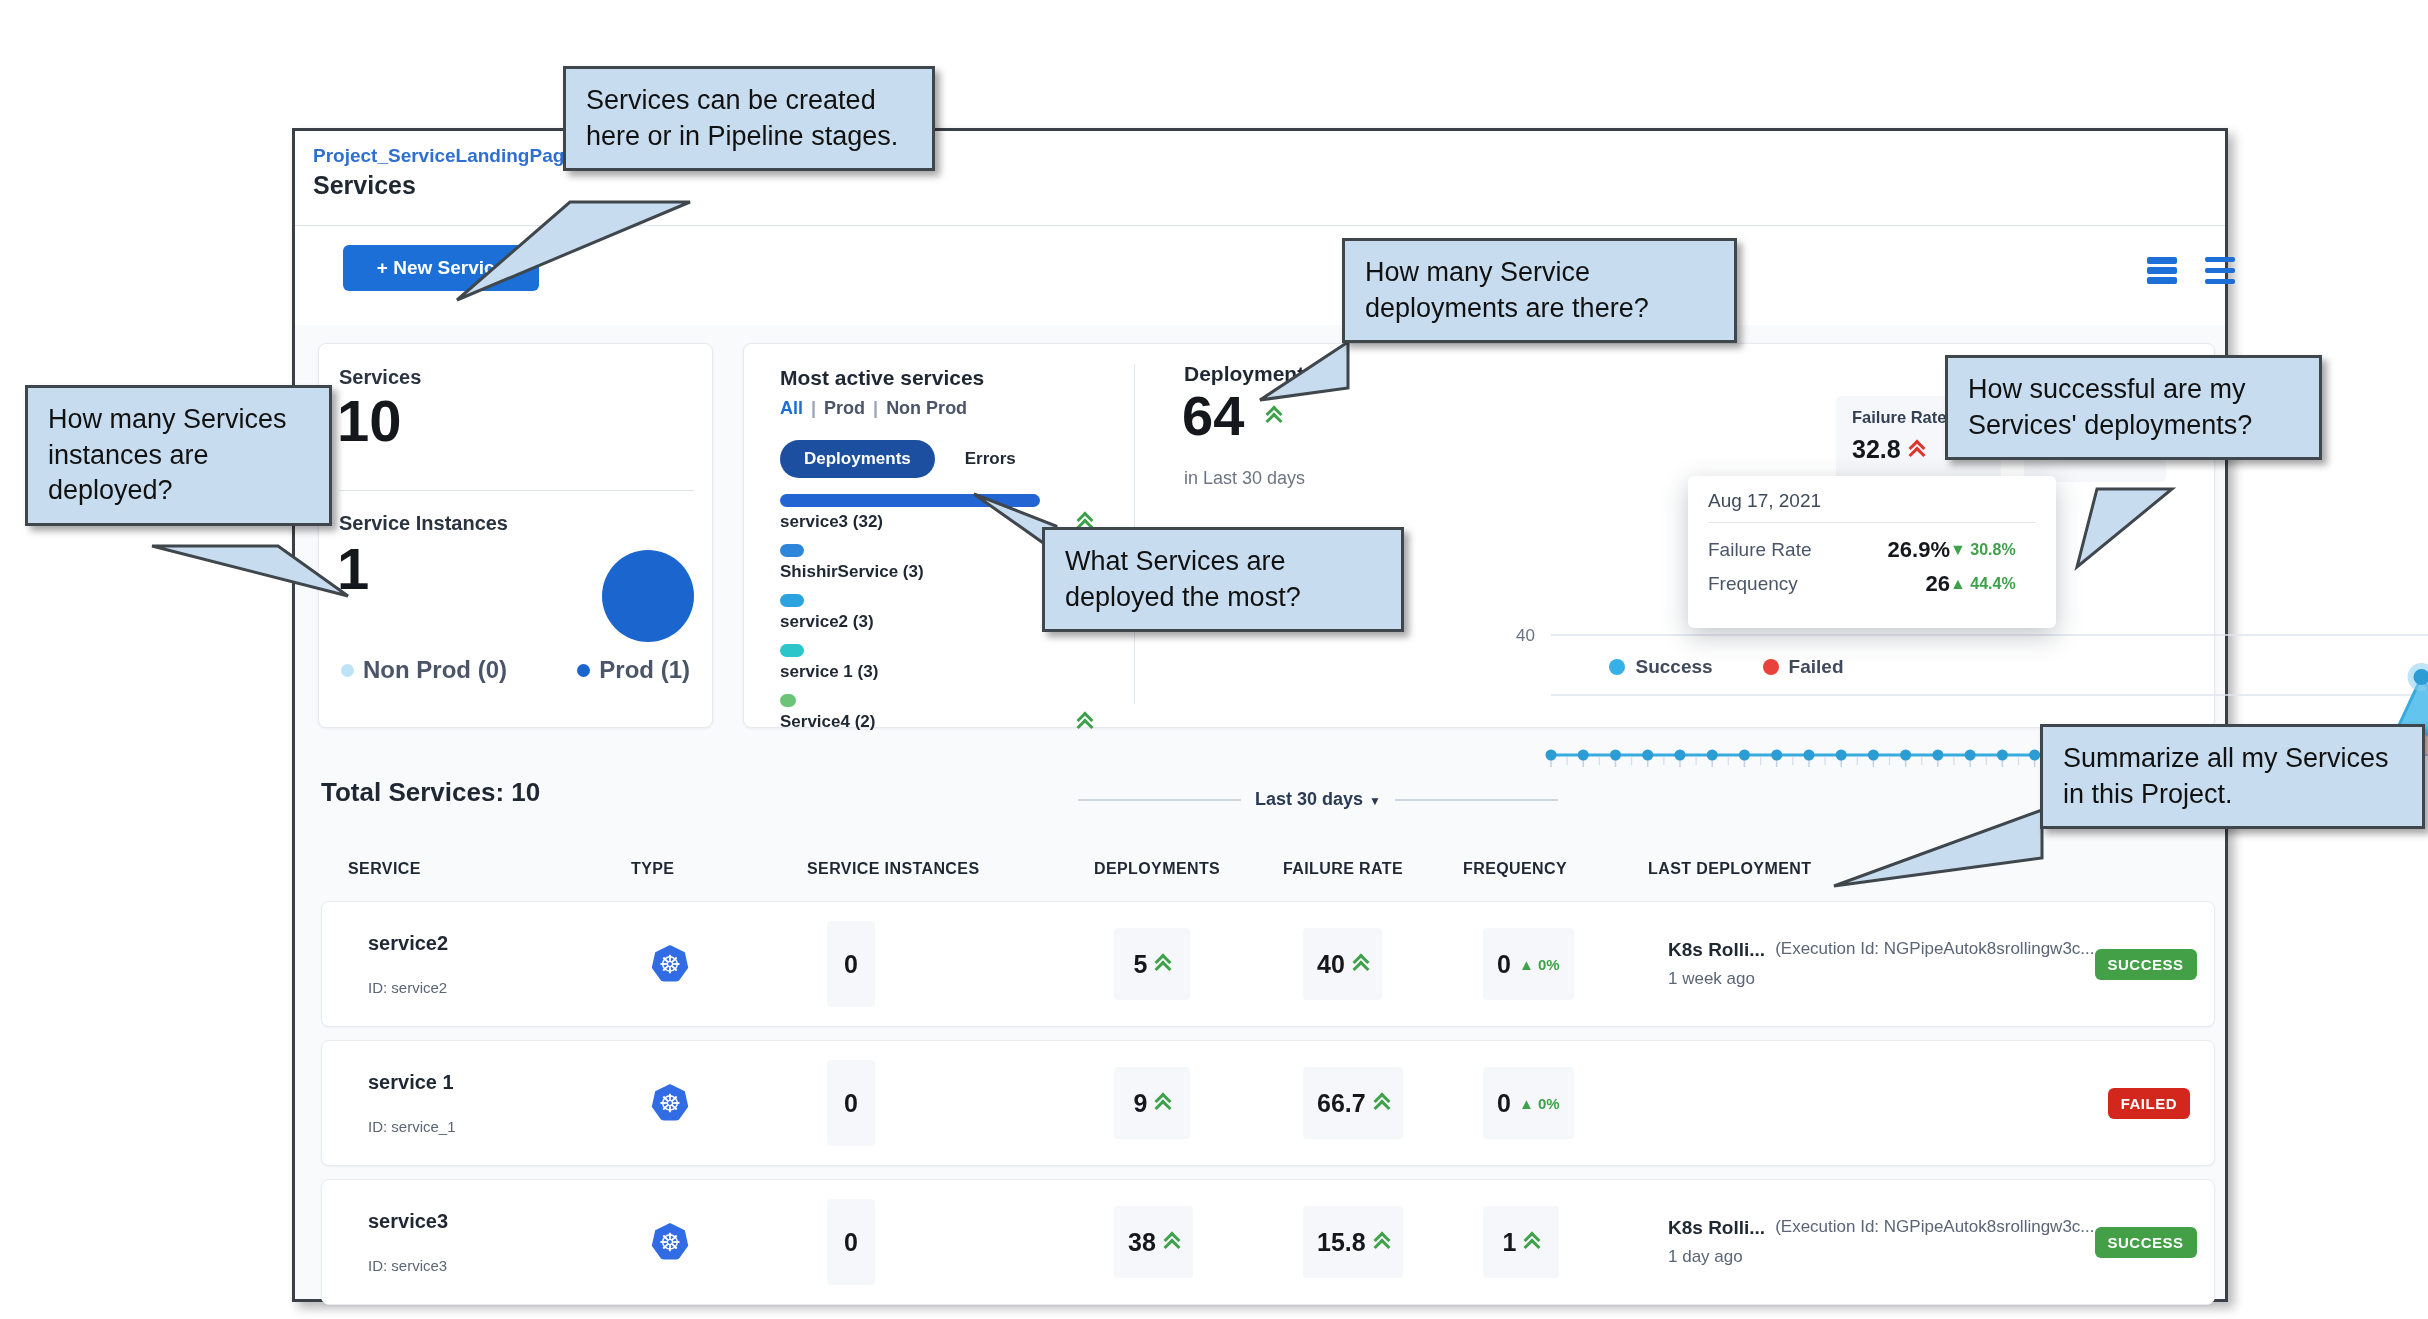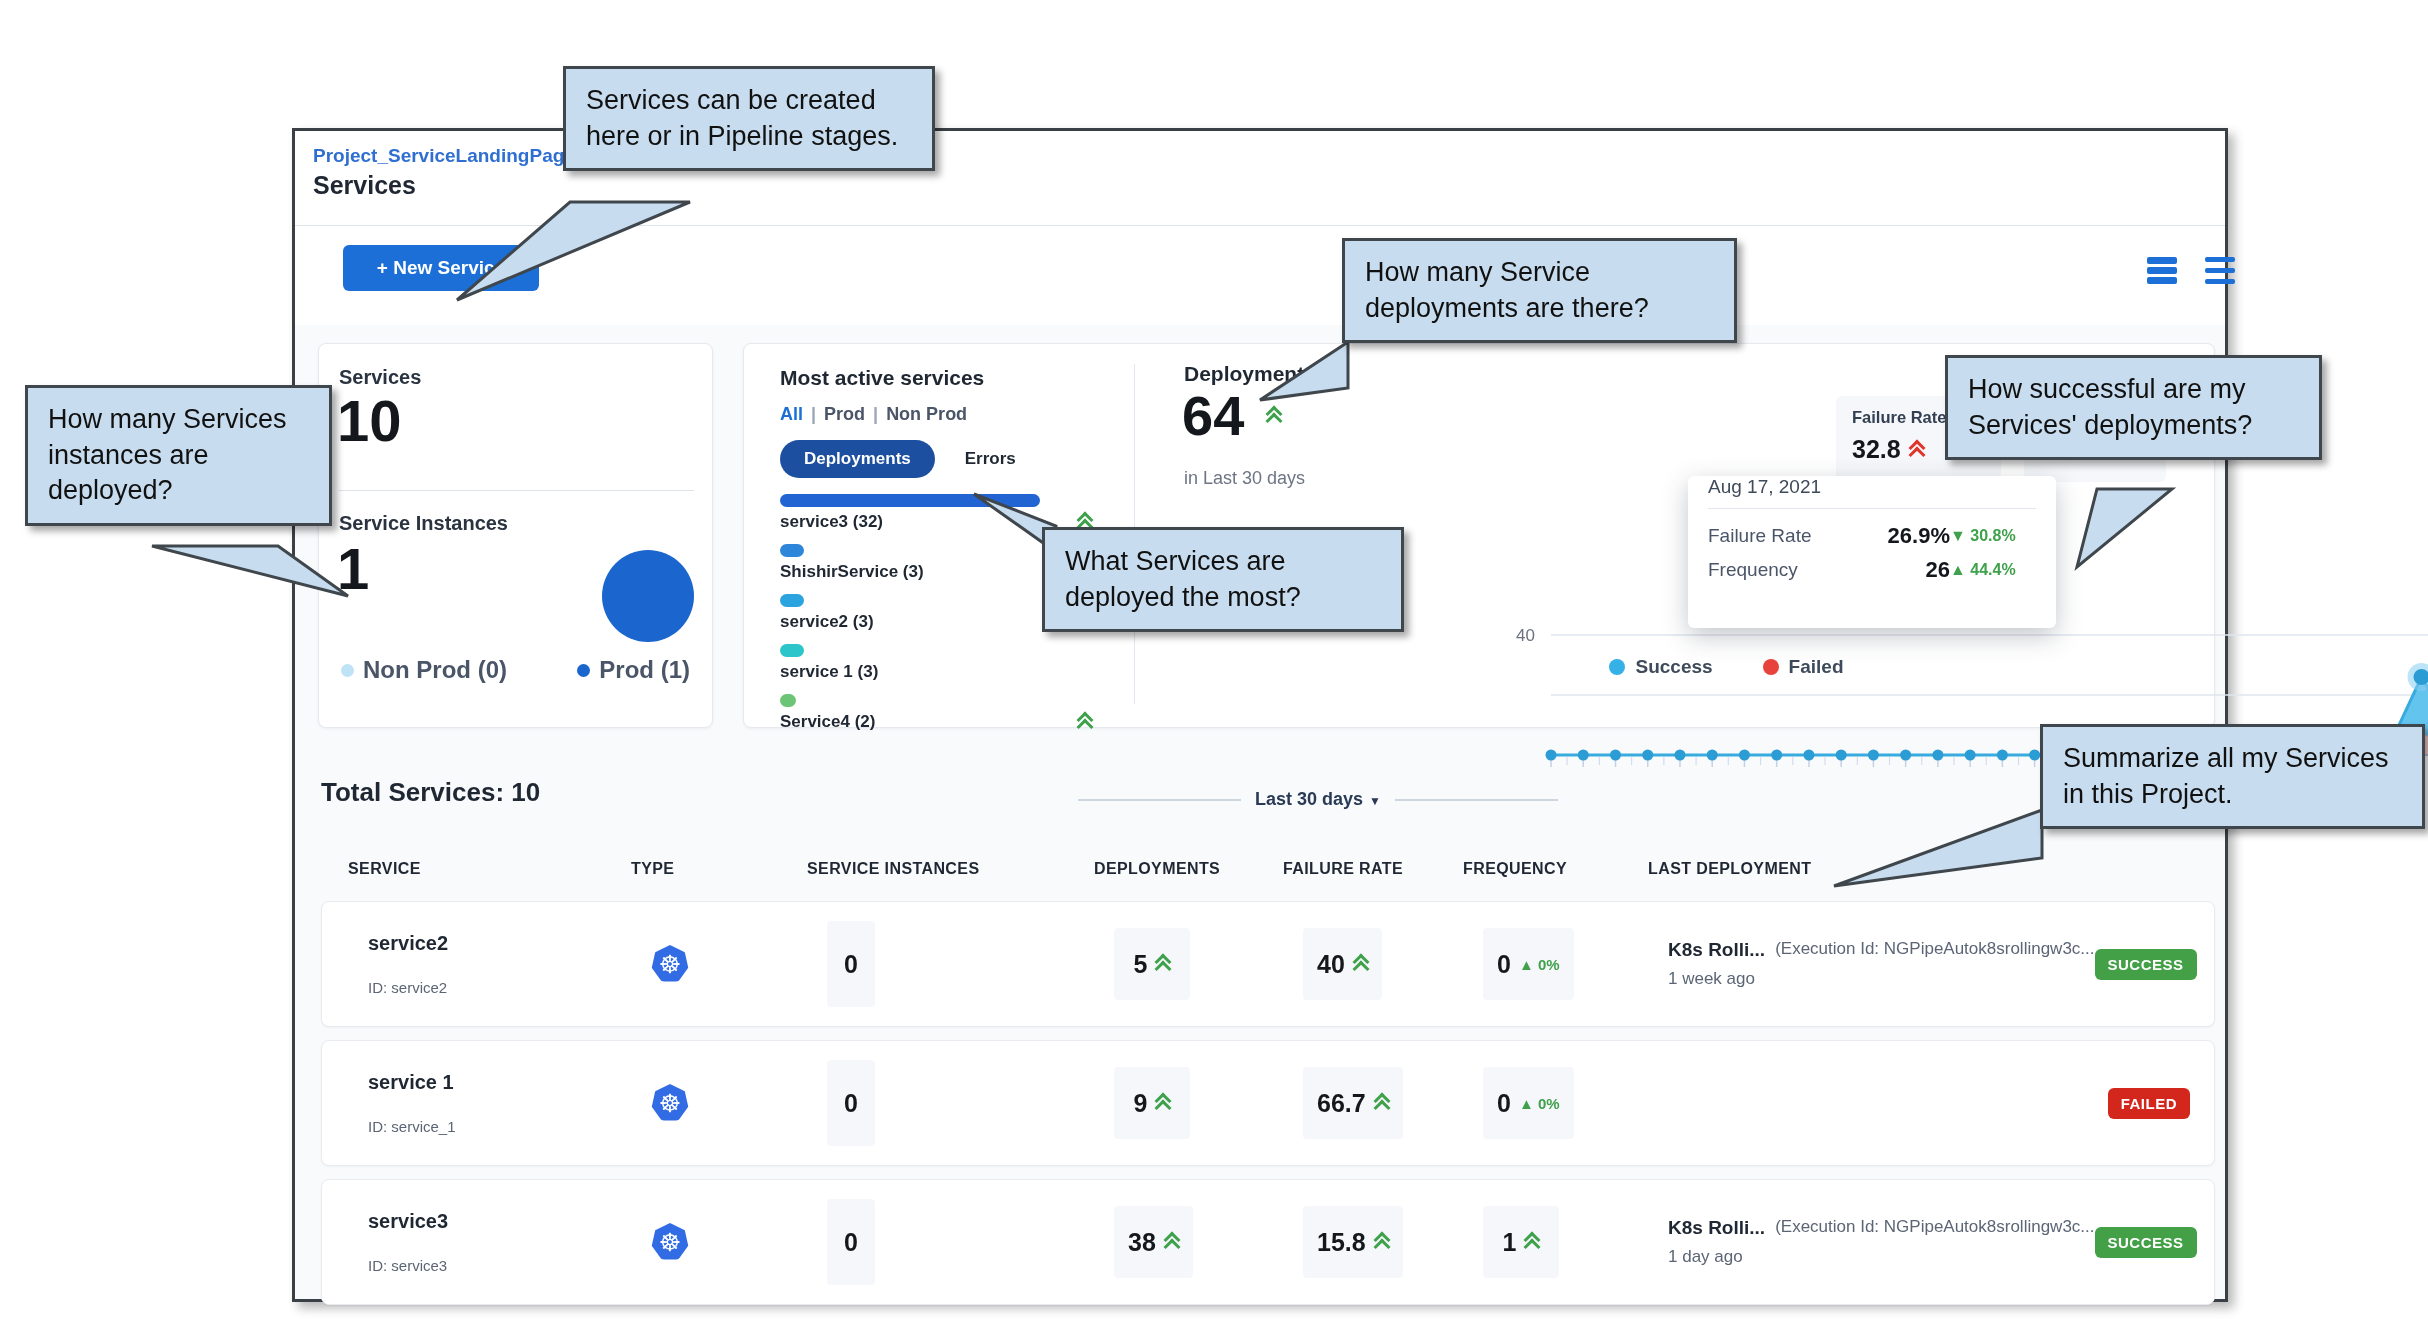--- a/index.html
+++ b/index.html
@@ -30,21 +30,21 @@
 
   .sum-label{font-size:20px;font-weight:700;color:#2a3340;}
   .sum-big{font-size:58px;font-weight:800;color:#14181d;line-height:1;}
   .pie{position:absolute;left:283px;top:206px;width:92px;height:92px;border-radius:50%;background:#1b66ce;}
   .legend-row{position:absolute;left:0;top:312px;width:100%;display:flex;justify-content:space-between;padding:0 22px;box-sizing:border-box;}
   .leg-item{display:flex;align-items:center;gap:9px;font-size:24px;font-weight:600;color:#4a5568;}
   .dot{width:13px;height:13px;border-radius:50%;display:inline-block;}
 
   
   .ma-title{left:36px;top:22px;font-size:21px;font-weight:700;color:#1f2733;}
-  .ma-filters{left:36px;top:60px;font-size:18px;font-weight:600;color:#4a5568;}
+  .ma-filters{left:36px;top:54px;font-size:18px;font-weight:600;color:#4a5568;}
   .ma-filters .sep{color:#9aa5b5;margin:0 8px;}
   .f-active{color:#1b6fd6;font-weight:700;cursor:pointer;}
   .f-plain{cursor:pointer;}
   .ma-toggle{left:36px;top:96px;display:flex;align-items:center;gap:30px;}
   .pill-on{background:#1d4fa0;color:#fff;border-radius:999px;padding:9px 24px;font-size:17px;font-weight:700;cursor:pointer;}
   .toggle-off{font-size:17px;font-weight:700;color:#1f2733;cursor:pointer;}
   .ma-list{left:36px;top:150px;width:312px;}
   .ma-item{position:relative;margin-bottom:12px;}
   .ma-bar{height:13px;border-radius:7px;background:#2264d1;width:40px;}
   .ma-lr{display:flex;align-items:center;justify-content:space-between;margin-top:5px;}
@@ -60,21 +60,21 @@
   .statbox .sb-label{font-size:16.5px;font-weight:700;color:#333f52;}
   .statbox .sb-val{display:flex;align-items:center;gap:8px;margin-top:8px;font-size:25px;font-weight:800;color:#14181d;}
   #sb-fail{left:1092px;top:52px;width:165px;height:86px;}
   #sb-freq{left:1280px;top:52px;width:142px;height:86px;}
   .dep-legend{left:515px;top:312px;width:935px;display:flex;justify-content:center;gap:50px;}
   .dl-item{display:flex;align-items:center;gap:10px;font-size:19px;font-weight:600;color:#3f4a5a;}
   .dl-item .dot{width:16px;height:16px;}
 
   
   #tooltip{position:absolute;left:1393px;top:345px;width:368px;height:152px;background:#fff;border-radius:6px;
-    box-shadow:0 8px 26px rgba(40,50,70,.28);padding:0 20px;box-sizing:border-box;z-index:8;}
+    box-shadow:0 8px 26px rgba(40,50,70,.28);padding:14px 20px;box-sizing:border-box;z-index:8;}
   .tt-date{font-size:19px;color:#3f4a5a;}
   .tt-hr{height:1px;background:#e3e6ef;margin:10px 0 14px;}
   .tt-row{display:grid;grid-template-columns:1fr auto 86px;align-items:center;margin-bottom:8px;}
   .tt-label{font-size:19px;color:#4a5568;}
   .tt-val{font-size:22px;font-weight:800;color:#14181d;text-align:right;}
   .tt-delta{font-size:16px;font-weight:700;color:#3fa14b;text-align:left;}
 
   
   .total-label{left:26px;top:646px;font-size:26px;font-weight:600;color:#1f2733;}
   .range-ctl{left:783px;top:658px;width:480px;display:flex;align-items:center;gap:14px;cursor:pointer;text-align:center;}

